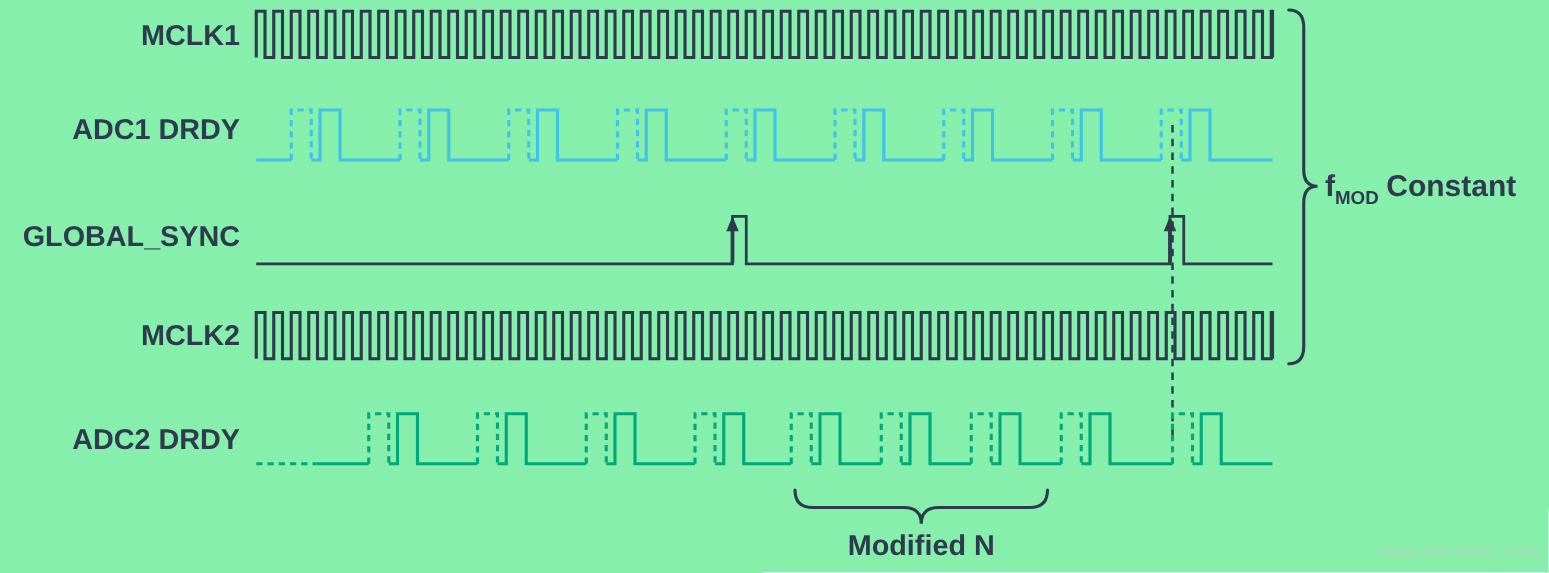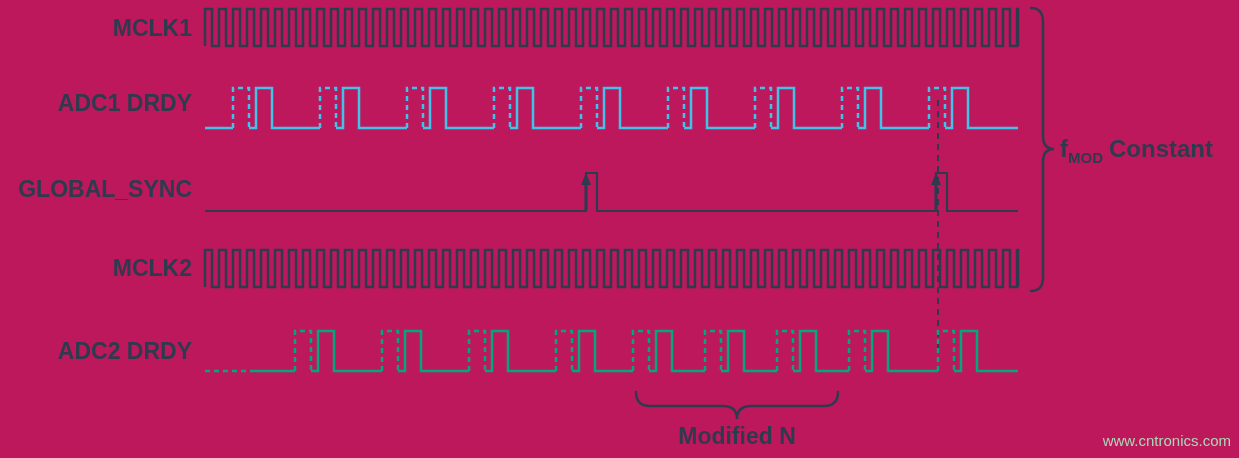--- a/index.html
+++ b/index.html
@@ -1,16 +1,16 @@
 <!DOCTYPE html>
 <html><head>
 <meta charset="utf-8">
 <style>
   html,body{margin:0;padding:0;background:#ffffff;}
-  .stage{position:relative;width:1239px;height:458px;background:#be185d;overflow:hidden;}
+  .stage{position:relative;width:1239px;height:458px;background:#86efac;overflow:hidden;}
   svg{display:block;}
   text{font-family:"Liberation Sans",sans-serif;}
   .sig-label{font-size:23px;font-weight:bold;}
   .fmod{font-size:24px;font-weight:bold;}
   .fmod-sub{font-size:15px;font-weight:bold;}
   .brace-label{font-size:23px;font-weight:bold;}
   .watermark{font-size:15px;font-weight:normal;}
 </style>
 </head>
 <body>

